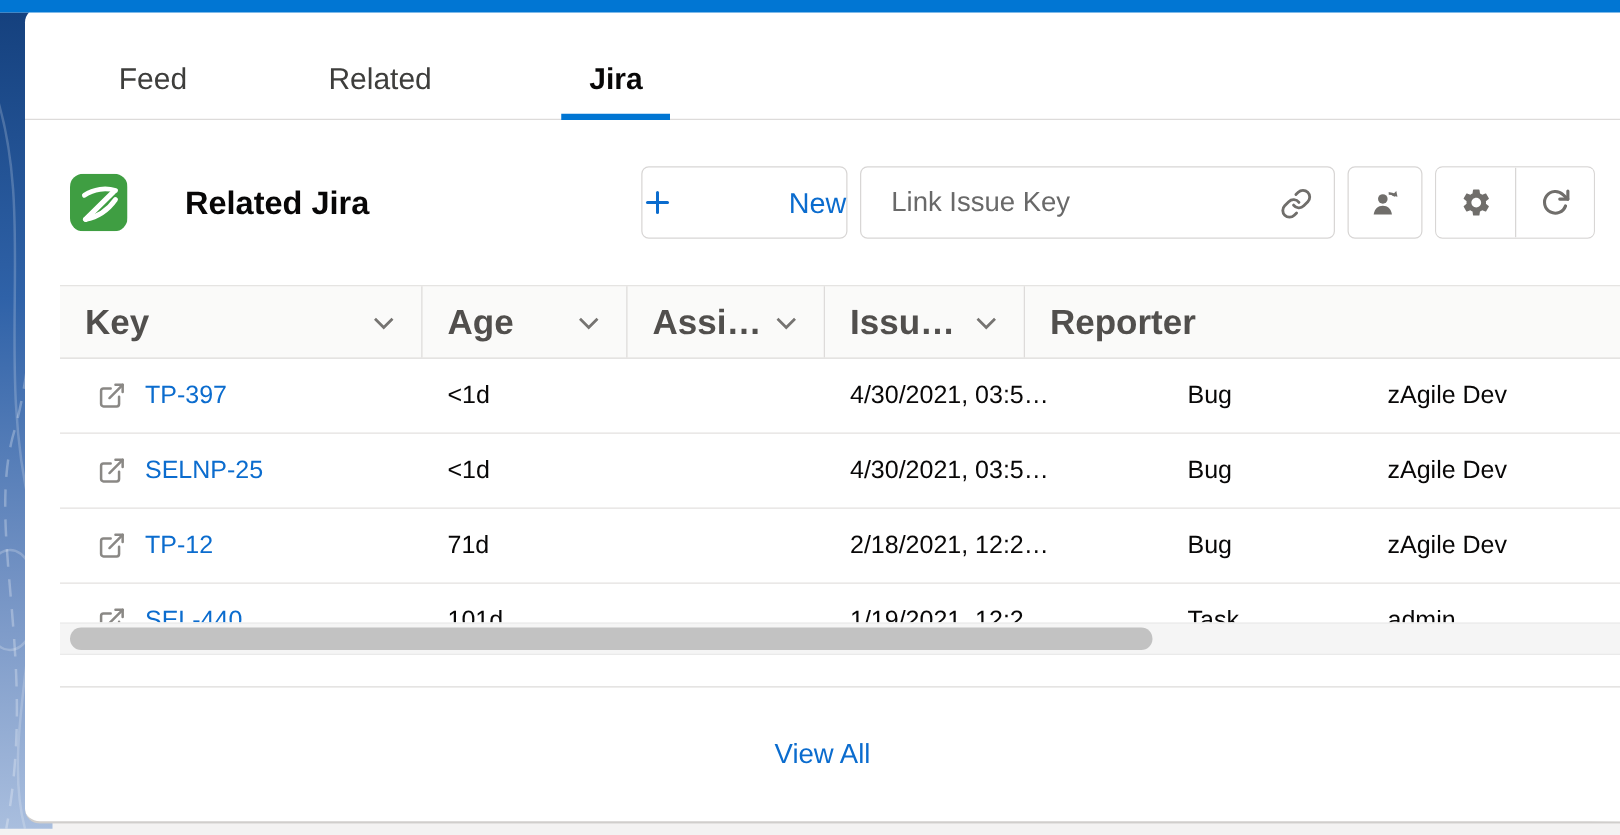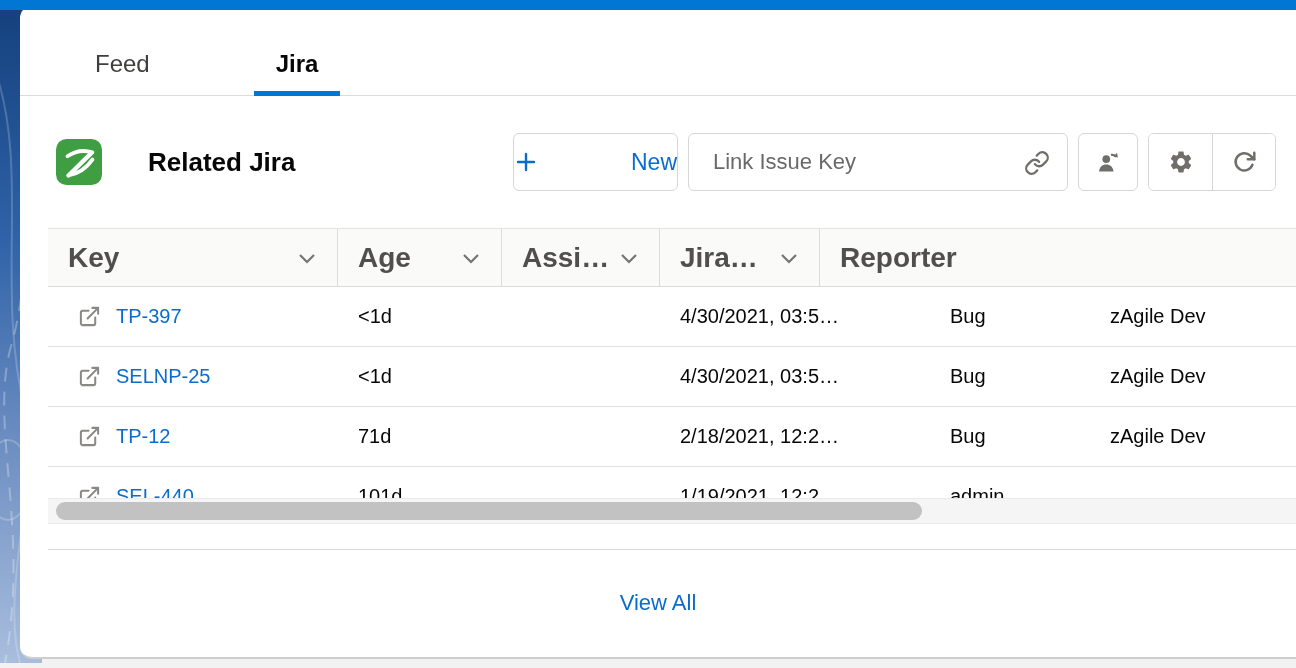--- a/index.html
+++ b/index.html
@@ -104,20 +104,23 @@
     <ellipse cx="8" cy="470" rx="22" ry="40" fill="none" stroke="#ffffff" stroke-opacity="0.22" stroke-width="2"></ellipse>
   </svg>
 </div>
 
 <div class="card">
 
   <div class="tabs">
     <div class="tab">
       <span>Feed</span>
     </div>
+    <div class="tab">
+      <span>Related</span>
+    </div>
     <div class="tab active">
       <span>Jira</span>
     </div>
   </div>
 
   <div class="panel-header">
     <div class="panel-title-group">
       <svg class="zicon" viewBox="0 0 48 48">
         <rect width="48" height="48" rx="11" fill="#3f9e42"></rect>
         <path d="M12 18 C20 12.5 30 11.5 38 14" fill="none" stroke="#fff" stroke-width="4" stroke-linecap="round"></path>
@@ -183,21 +186,21 @@
             <polyline points="5 9 12 16 19 9"></polyline>
           </svg>
       </div>
       <div class="th c-assignee">
         <span>Assi…</span>
         <svg class="chev" viewBox="0 0 24 24" fill="none" stroke="#767472" stroke-width="2.2">
             <polyline points="5 9 12 16 19 9"></polyline>
           </svg>
       </div>
       <div class="th c-type">
-        <span>Jira…</span>
+        <span>Issu…</span>
         <svg class="chev" viewBox="0 0 24 24" fill="none" stroke="#767472" stroke-width="2.2">
             <polyline points="5 9 12 16 19 9"></polyline>
           </svg>
       </div>
       <div class="th c-reporter">
         <span>Reporter</span>
       </div>
     </div>
 
     <div class="tbody">
@@ -255,20 +258,21 @@
           <svg class="ext-icon" viewBox="0 0 24 24" fill="none" stroke="#8a8885" stroke-width="2.1" stroke-linecap="round" stroke-linejoin="round">
             <path d="M18 13v6a2 2 0 0 1-2 2H5a2 2 0 0 1-2-2V8a2 2 0 0 1 2-2h6"></path>
               <polyline points="15 3 21 3 21 9"></polyline>
               <line x1="10" y1="14" x2="21" y2="3"></line>
           </svg>
           <a class="key-link">SEL-440</a>
         </div>
         <div class="td c-age">101d</div>
         <div class="td c-assignee"></div>
         <div class="td c-created">1/19/2021, 12:2…</div>
+        <div class="td c-type">Task</div>
         <div class="td c-reporter">admin</div>
       </div>
 
     </div>
 
     <div class="hscroll">
       <div class="thumb"></div>
     </div>
   </div>
 

